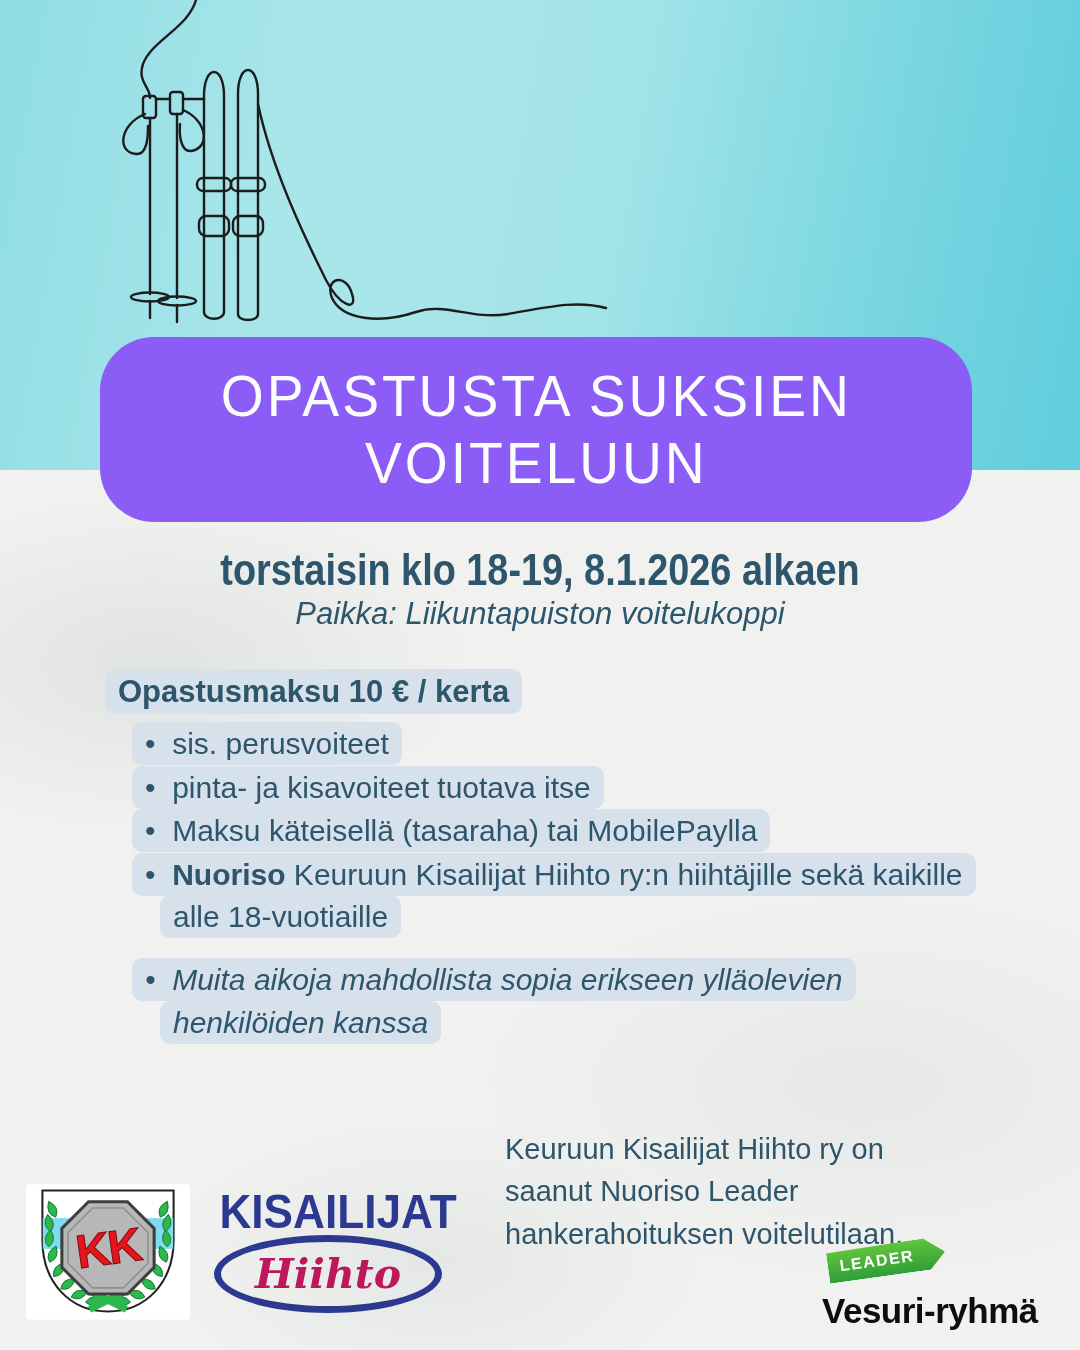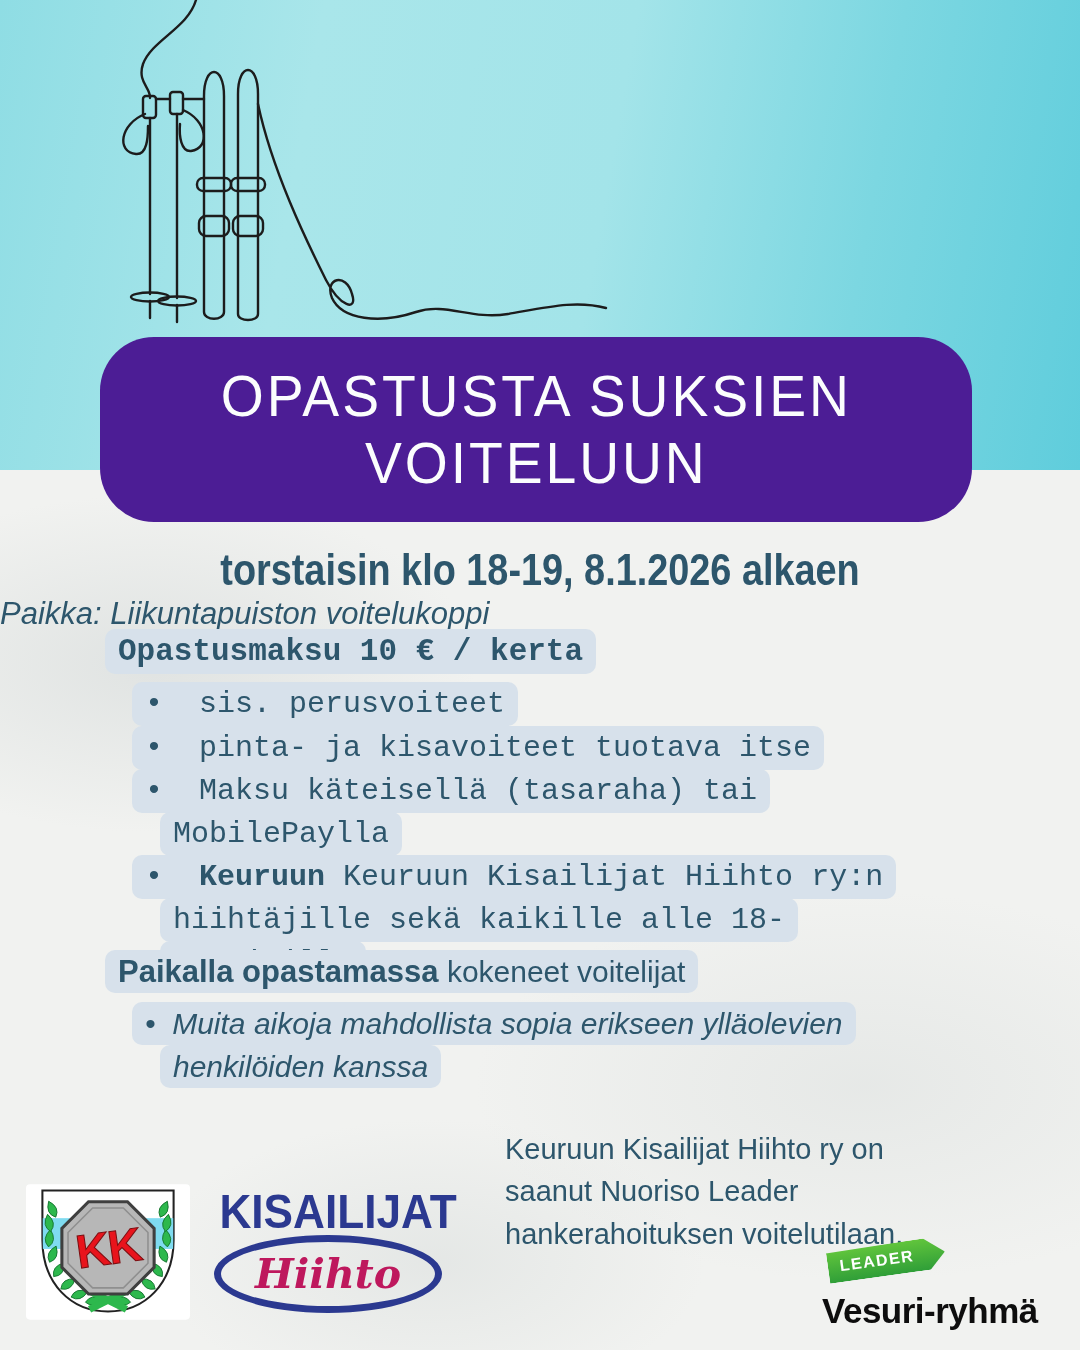--- a/index.html
+++ b/index.html
@@ -24,53 +24,53 @@
       radial-gradient(ellipse 420px 220px at 40% 90%, rgba(205,211,210,0.35), transparent 65%),
       #f1f2f0;
   }
 
   
   .ski-art { position:absolute; left:0; top:0; }
 
   
   .title-box {
     position:absolute; left:100px; top:337px; width:872px; height:185px;
-    background:#4c1d95; border-radius:54px;
+    background:#8b5cf6; border-radius:54px;
     display:flex; align-items:center; justify-content:center;
   }
   .title-text {
     color:#fbfdfd; font-size:57px; font-weight:400; letter-spacing:3px;
     line-height:1.16; text-align:center; transform:scaleX(0.97);
   }
 
   
   .schedule {
     position:absolute; left:0; top:545px; width:1080px; text-align:center;
     color:#2d566c; font-weight:bold; font-size:44px; transform:scaleX(0.86);
   }
   .location {
-    position:absolute; left:0; top:596px; width:1080px; text-align:left;
+    position:absolute; left:0; top:596px; width:1080px; text-align:center;
     color:#2d566c; font-style:italic; font-size:31px;
   }
 
   
   .hl {
     background:#d7e1eb; border-radius:10px; padding:5px 13px;
     -webkit-box-decoration-break:clone; box-decoration-break:clone;
   }
   .section { position:absolute; left:105px; color:#2d566c; font-size:30px; line-height:1.42; }
   .sec-heading { font-size:31px; font-weight:bold; }
   .plainlist { list-style:none; margin:9px 0 0 23px; max-width:850px; }
   .plainlist li { padding-left:32px; text-indent:-28px; margin-bottom:1px; }
   .plainlist .hl::before { content:"\2022\00a0\00a0"; }
   .b { font-weight:bold; }
   .it { font-style:italic; }
   .line { margin-bottom:3px; }
 
-  .fee-section { top:630px;font-family:Liberation Mono, monospace; }
+  .fee-section { top:670px; }
   .instructors-section { top:950px; }
 
   
   .funding {
     position:absolute; left:505px; top:1128px; width:500px;
     color:#2d566c; font-size:29px; line-height:1.46;
   }
 
   
   .kk-emblem { position:absolute; left:26px; top:1184px; }
@@ -151,29 +151,26 @@
       <li>
         <span class="hl">sis. perusvoiteet</span>
       </li>
       <li>
         <span class="hl">pinta- ja kisavoiteet tuotava itse</span>
       </li>
       <li>
         <span class="hl">Maksu käteisellä (tasaraha) tai MobilePaylla</span>
       </li>
       <li>
-        <span class="hl"><span class="b">Keuruun</span><span> Keuruun Kisailijat Hiihto ry:n hiihtäjille sekä kaikille alle 18-vuotiaille</span></span>
+        <span class="hl"><span class="b">Nuoriso</span><span> Keuruun Kisailijat Hiihto ry:n hiihtäjille sekä kaikille alle 18-vuotiaille</span></span>
       </li>
     </ul>
   </section>
 
   <section class="section instructors-section">
-    <div class="line">
-      <span class="hl"><span class="b sec-heading">Paikalla opastamassa</span><span> kokeneet voitelijat</span></span>
-    </div>
     <ul class="plainlist">
       <li>
         <span class="hl it">Muita aikoja mahdollista sopia erikseen ylläolevien henkilöiden kanssa</span>
       </li>
     </ul>
   </section>
 
   <div class="funding">
     <div>Keuruun Kisailijat Hiihto ry on</div>
     <div>saanut Nuoriso Leader</div>

